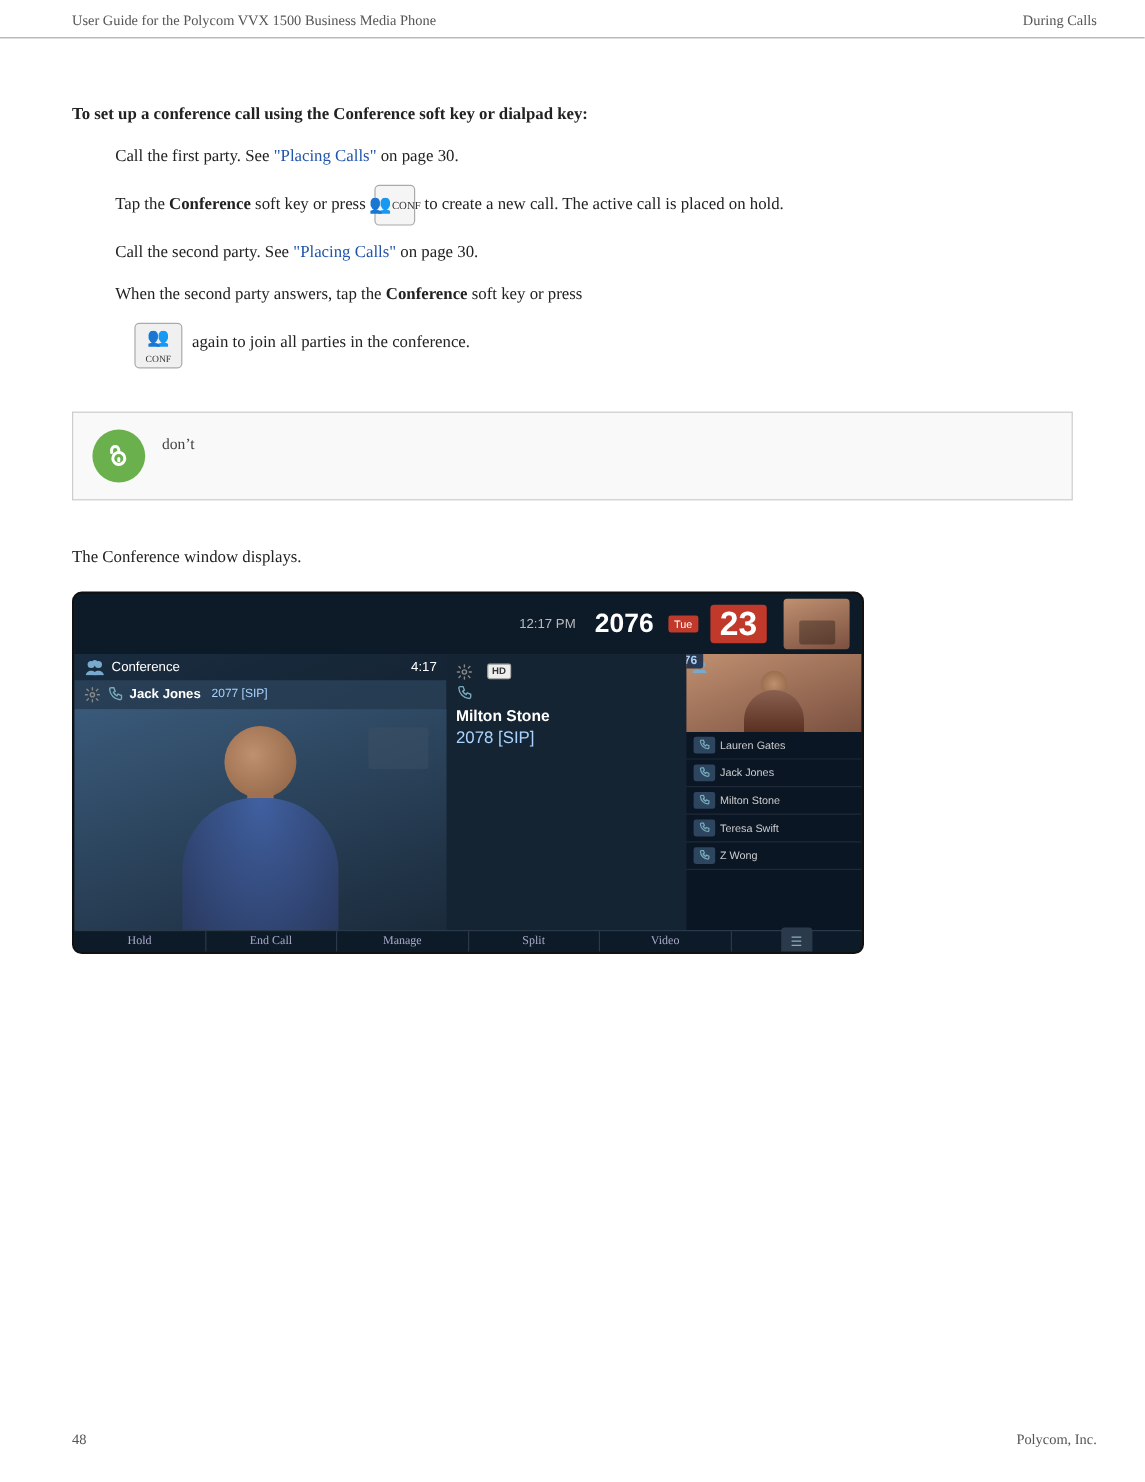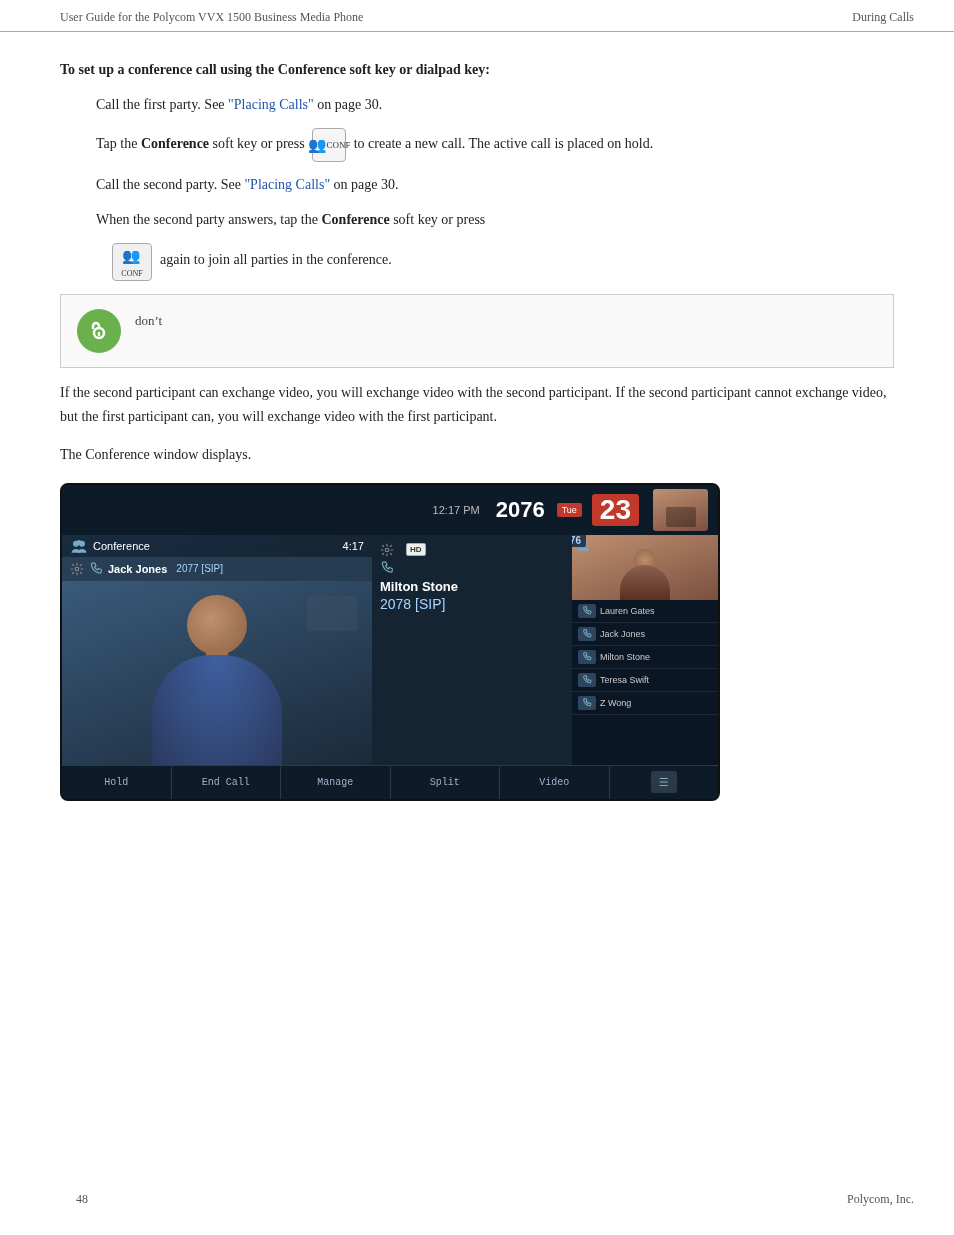--- a/index.html
+++ b/index.html
@@ -26,20 +26,21 @@
     
     .content {
       padding: 30px 60px 40px 60px;
     }
 
     
     .section-heading {
       font-weight: bold;
       font-size: 14px;
       margin-bottom: 16px;
+      margin-top: 26px;
     }
 
     
     .step-text {
       margin-bottom: 12px;
       line-height: 1.6;
     }
     .step-text a, .link-text {
       color: #2255aa;
       text-decoration: none;
@@ -83,21 +84,21 @@
       color: #333;
     }
 
     
     .note-box {
       display: flex;
       align-items: flex-start;
       border: 1px solid #ccc;
       background: #f9f9f9;
       padding: 14px 16px;
-      margin: 13px 0;
+      margin: 36px 0;
       gap: 14px;
     }
     .note-icon {
       width: 44px;
       height: 44px;
       border-radius: 50%;
       background: #6ab04c;
       display: flex;
       align-items: center;
       justify-content: center;
@@ -123,21 +124,21 @@
     
     .page-footer {
       display: flex;
       justify-content: space-between;
       align-items: center;
       padding: 8px 40px 8px 60px;
       font-size: 12px;
       color: #555;
       position: absolute;
       bottom: 20px;
-      left: 16px;
+      left: 0;
       right: 0;
     }
 
     .indent {
       padding-left: 36px;
     }
     .step-with-icon {
       display: flex;
       align-items: flex-start;
       gap: 0;
@@ -349,23 +350,23 @@
     }
     .contact-name {
       font-size: 9px;
       color: #ccc;
       flex: 1;
     }
 
     .softkeys {
       background: #0d1a28;
       display: flex;
-      height: 34px;
+      height: 18px;
       border-top: 1px solid #2a3a4a;
-      font-family: Liberation Mono, monospace;
+      font-family: Liberation Serif, serif;
     }
     .sk {
       flex: 1;
       display: flex;
       align-items: center;
       justify-content: center;
       color: #aac;
       font-size: 10px;
       border-right: 1px solid #2a3a4a;
       cursor: pointer;
@@ -431,23 +432,20 @@
         <circle cx="12" cy="14" r="5"></circle>
         <path d="M12 9V7a3 3 0 1 0-6 0v2"></path>
         <line x1="12" y1="14" x2="12" y2="16"></line>
       </svg>
     </div>
     <div class="note-text">
       <span>don’t</span>
     </div>
   </div>
 
-  <div class="body-para">
-    If the second participant can exchange video, you will exchange video with the second participant. If the second participant cannot exchange video, but the first participant can, you will exchange video with the first participant.
-  </div>
   <div class="body-para">The Conference window displays.</div>
 
   <div class="phone-frame">
     <div class="phone-inner">
 
       <div class="phone-top-bar">
         <span style="margin-right:8px;margin-left:32px;">12:17 PM</span>
         <span class="phone-number-display">2076</span>
         <span style="background:#c0392b; color:#fff; font-size:9px; padding:2px 5px; border-radius:2px; margin-right:2px;">Tue</span>
         <span style="background:#c0392b; color:#fff; font-size:28px; font-weight:bold; padding:0 8px; border-radius:3px;">23</span>

